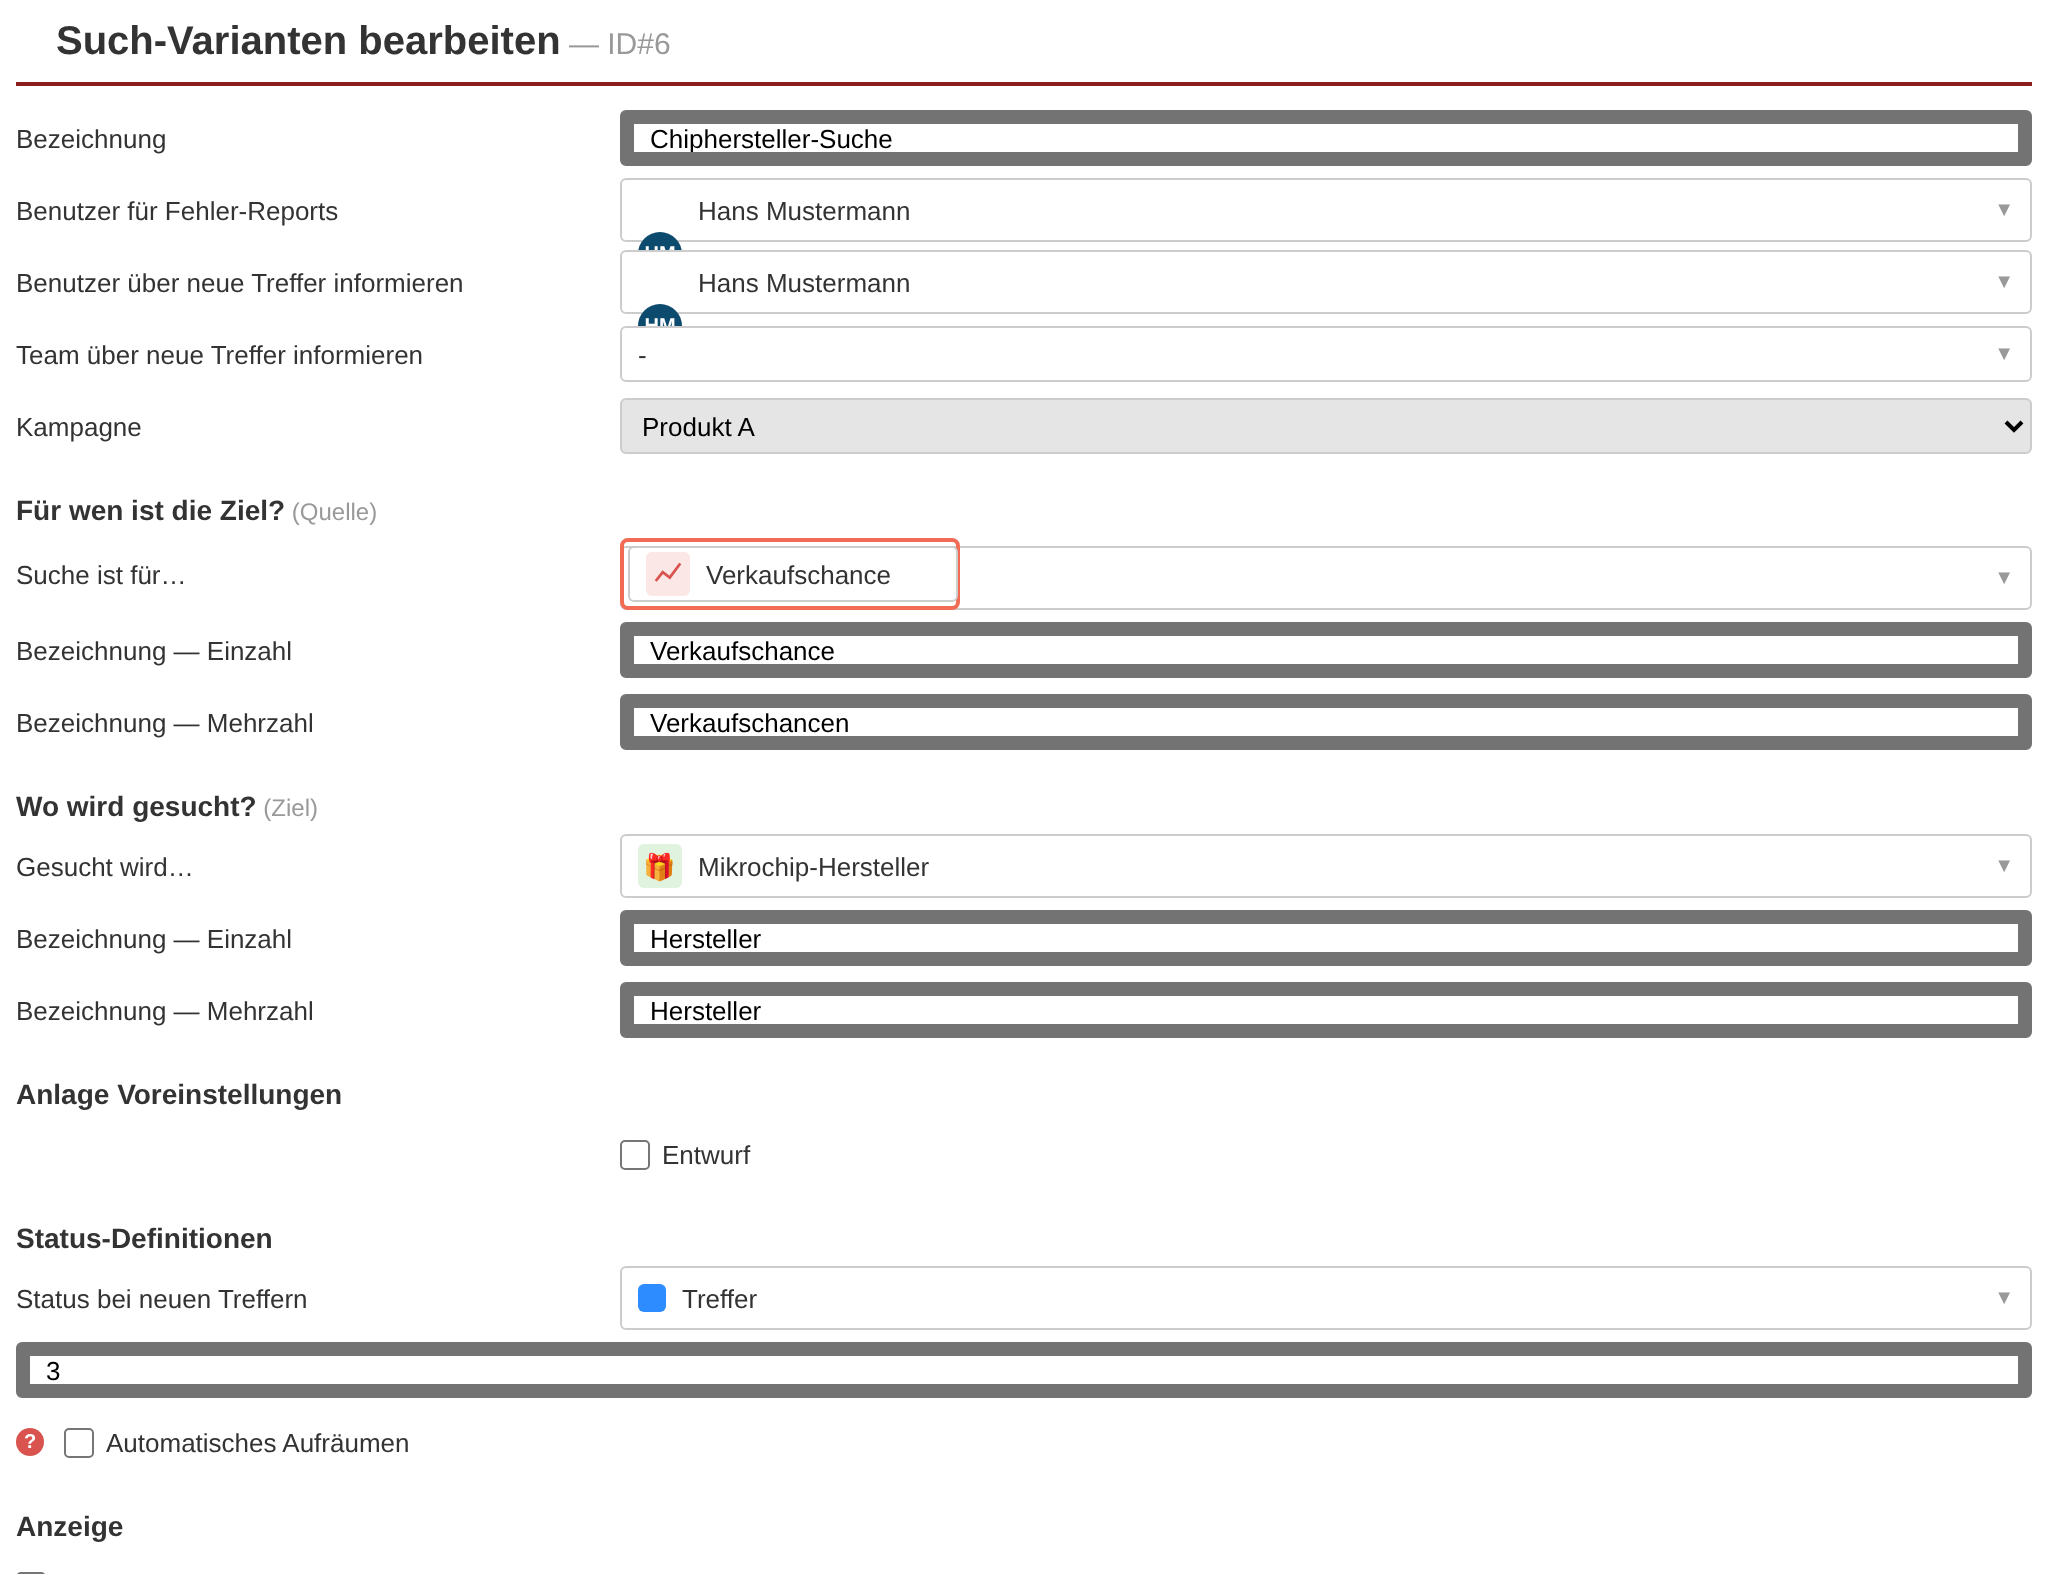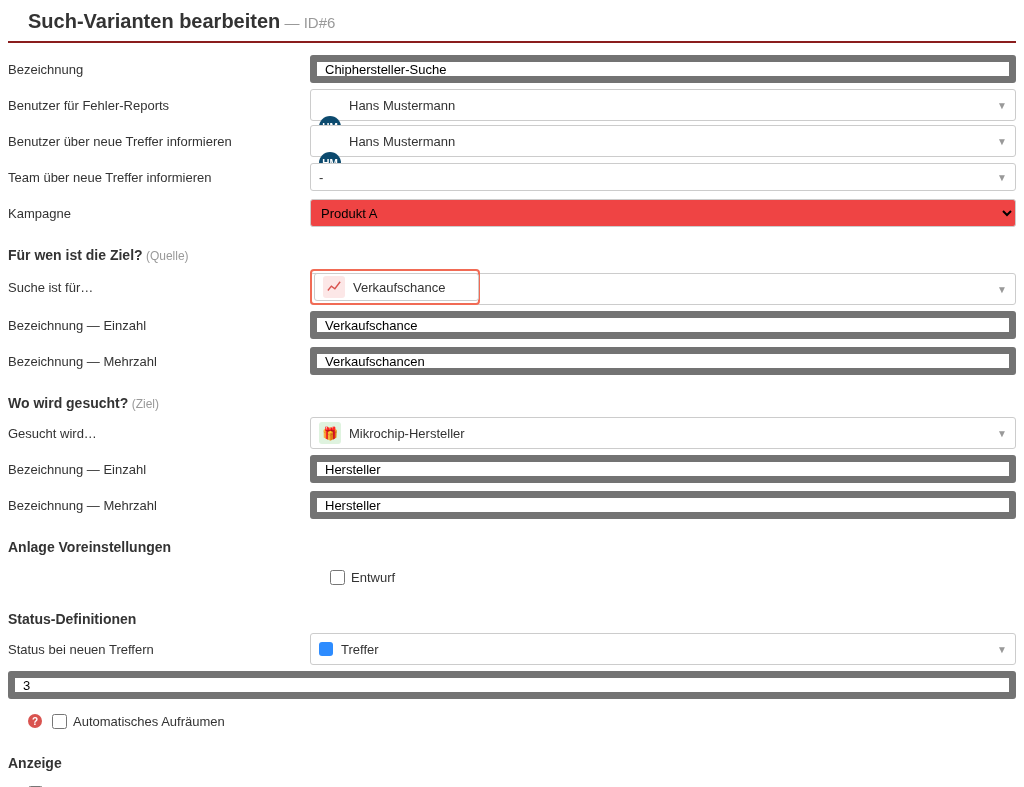--- a/index.html
+++ b/index.html
@@ -102,31 +102,31 @@
       align-items: center;
       justify-content: center;
       margin-right: 8px;
       font-size: 13px;
     }
     .icon-box.pink { background: #fce7e7; color:#d9534f; }
     .icon-box.green { background: #dff3df; }
     .status-dot {
       width: 14px; height: 14px; border-radius: 3px; background:#2d8cff; margin-right: 8px; display:inline-block;
     }
-    .checkbox-row { display:flex; align-items:center; gap:6px;margin-left:20px; }
+    .checkbox-row { display:flex; align-items:center; gap:6px; }
     input[type=checkbox] {
       width: 15px; height: 15px; accent-color:#666; border:1px solid #888;
     }
     .help-icon {
       width:14px; height:14px; border-radius:50%; background:#d9534f; color:#fff;
       display:inline-flex; align-items:center; justify-content:center; font-size:10px; font-weight:bold; margin-right:4px;
     }
     .native-select {
       width:100%; height:28px; border:1px solid #ccc; border-radius:3px;
-      padding: 0 6px; font-size:13px; font-family:inherit; background:#ef4444;
+      padding: 0 6px; font-size:13px; font-family:inherit; background:#e5e5e5;
       appearance: auto;
     }
   </style>
 </head>
 <body>
 
 <div class="page-title">
   <span>Such-Varianten bearbeiten</span><span class="id-suffix"> — ID#6</span>
 </div>
 <div class="title-underline"></div>

